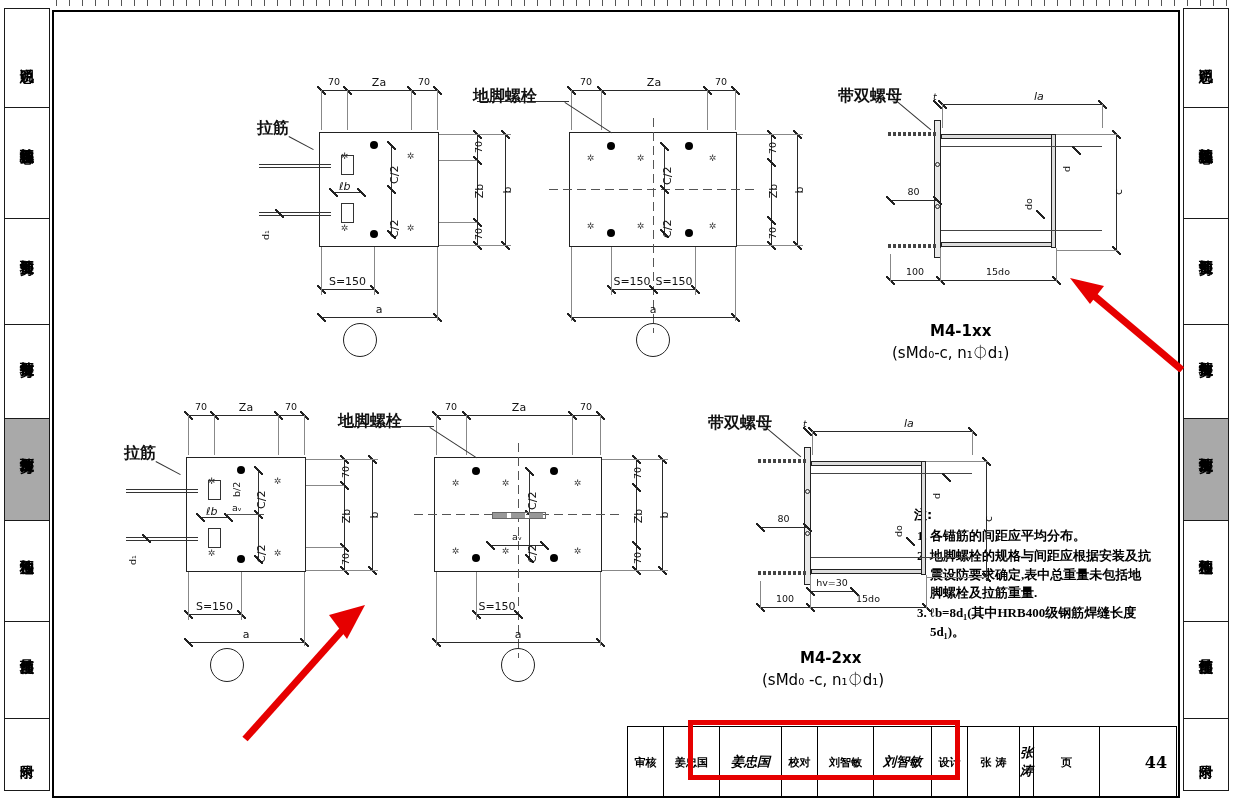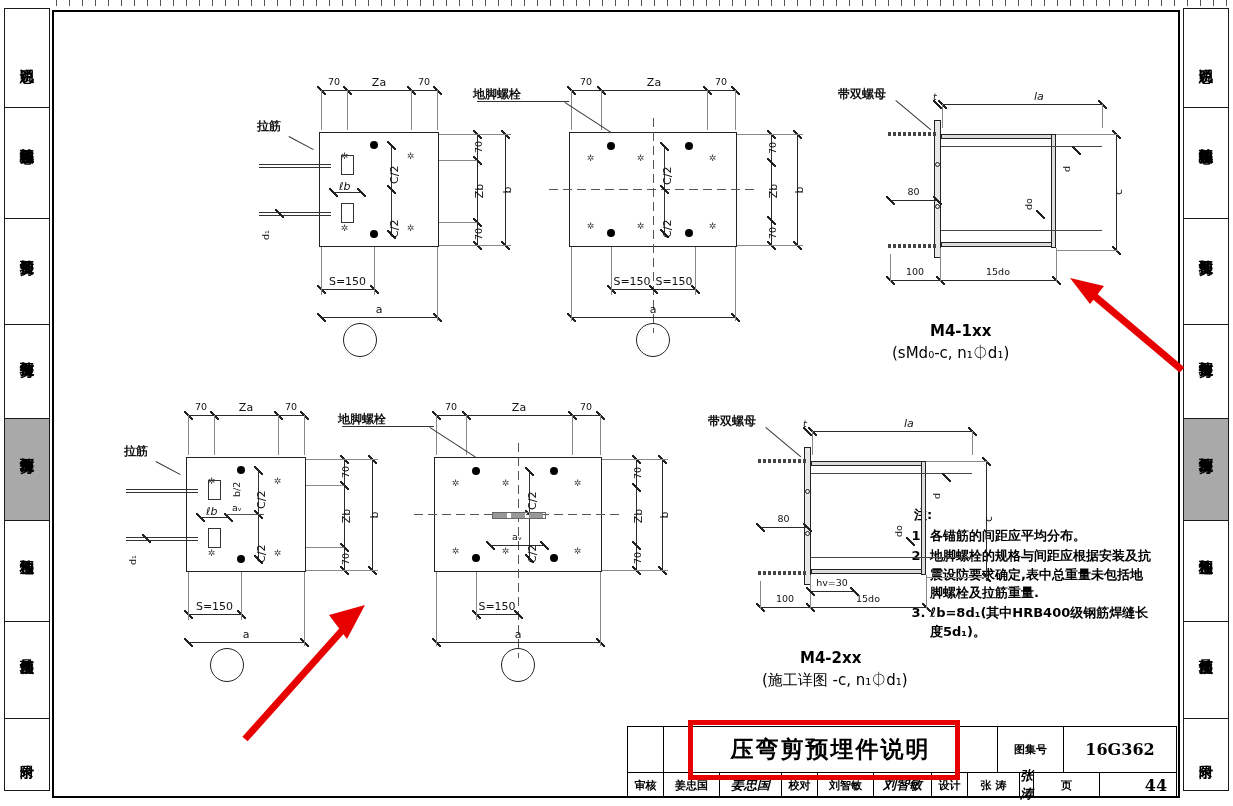--- a/index.html
+++ b/index.html
@@ -33,21 +33,21 @@
 
   
   .redbox{position:absolute;border:5px solid #e60000;background:#fff;
           display:flex;align-items:center;justify-content:center;}
   .redbox span{font-family:"DejaVu Sans",sans-serif;font-weight:700;color:#000;}
   .arrow{position:absolute;pointer-events:none;}
 
   
   .t{position:absolute;white-space:nowrap;font-family:"DejaVu Sans",sans-serif;
      font-size:11px;color:#111;line-height:1;}
-  .t.cn{font-weight:700;font-size:12px;text-align:right;}
+  .t.cn{font-weight:700;font-size:16px;text-align:right;}
   .t.sm{font-size:9.5px;}
   .t.it{font-style:italic;}
   .vt{position:absolute;white-space:nowrap;font-family:"DejaVu Sans",sans-serif;
       font-size:11px;color:#111;transform-origin:0 0;transform:rotate(-90deg);line-height:1;}
   .vt.sm{font-size:9.5px;}
   .ttl{position:absolute;white-space:nowrap;font-family:"DejaVu Sans",sans-serif;
        font-size:15px;color:#000;text-align:center;}
 
   
   .ln{position:absolute;background:#2a2a2a;}
@@ -56,21 +56,21 @@
   .rect{position:absolute;border:1.4px solid #222;box-sizing:border-box;}
   .circ{position:absolute;border:1.4px solid #222;border-radius:50%;box-sizing:border-box;}
   .dot{position:absolute;background:#000;border-radius:50%;}
   .star{position:absolute;font-size:9px;color:#444;line-height:1;}
 
   
   .notes{position:absolute;font-family:"DejaVu Sans",sans-serif;font-weight:700;
          font-size:13px;line-height:1.45;color:#000;}
   .notes .nhead{margin-bottom:2px;}
   .notes ol{margin:0;padding-left:16px;}
-  .notes li{margin-bottom:1px;}
+  .notes li{margin-bottom:1px;font-family:Liberation Serif, serif;}
 
   
   .tblock{position:absolute;left:626px;top:726px;width:550px;height:72px;
           box-sizing:border-box;border:1.6px solid #000;display:flex;flex-direction:column;}
   .trow{display:flex;flex:1;min-height:0;}
   .trow.r1{flex:0 0 45px;}
   .tcell{box-sizing:border-box;border-right:1.3px solid #000;display:flex;
          align-items:center;justify-content:center;
          font-family:"DejaVu Sans",sans-serif;font-weight:700;font-size:11px;color:#000;}
   .tcell:last-child{border-right:none;}
@@ -241,26 +241,20 @@
       <div class="notes" style="left:860px;top:494px;width:240px;">
         <div class="nhead">注:</div>
         <ol>
           <li>各锚筋的间距应平均分布。</li>
           <li>地脚螺栓的规格与间距应根据安装及抗震设防要求确定,表中总重量未包括地脚螺栓及拉筋重量.</li>
           <li>ℓb=8d₁(其中HRB400级钢筋焊缝长度5d₁)。</li>
         </ol>
       </div>
 
       <div class="tblock" style="left:573px;top:714px;">
-        <div class="trow r1">
-          <div class="tcell" style="flex:0 0 36px;"></div>
-          <div class="tcell tmain" style="flex:1;">压弯剪预埋件说明</div>
-          <div class="tcell" style="flex:0 0 66px;">图集号</div>
-          <div class="tcell tnum" style="flex:0 0 112px;">16G362</div>
-        </div>
         <div class="trow r2">
           <div class="tcell" style="flex:0 0 36px;">审核</div>
           <div class="tcell" style="flex:0 0 56px;">姜忠国</div>
           <div class="tcell sig" style="flex:0 0 62px;">姜忠国</div>
           <div class="tcell" style="flex:0 0 36px;">校对</div>
           <div class="tcell" style="flex:0 0 56px;">刘智敏</div>
           <div class="tcell sig" style="flex:0 0 58px;">刘智敏</div>
           <div class="tcell" style="flex:0 0 36px;">设计</div>
           <div class="tcell" style="flex:0 0 52px;">张 涛</div>
           <div class="tcell sig" style="flex:1;">张涛</div>
@@ -681,16 +675,16 @@
         <div style="position: absolute; left: 928px; top: 445px; width: 9px; height: 9px; background: linear-gradient(45deg, transparent 43%, rgb(34, 34, 34) 43%, rgb(34, 34, 34) 57%, transparent 57%);"></div>
         <div style="position: absolute; left: 928px; top: 561px; width: 9px; height: 9px; background: linear-gradient(45deg, transparent 43%, rgb(34, 34, 34) 43%, rgb(34, 34, 34) 57%, transparent 57%);"></div>
         <div class="vt " style="left: 929px; top: 507px; transform: rotate(-90deg) translateX(-50%);">c</div>
         <div class="ln hl" style="left: 872px; top: 449px; width: 62px; background: rgb(136, 136, 136);"></div>
         <div class="ln hl" style="left: 872px; top: 565px; width: 62px; background: rgb(136, 136, 136);"></div>
         <div class="vt sm it" style="left: 878px; top: 487px;">d</div>
         <div style="position: absolute; left: 888px; top: 461px; width: 9px; height: 9px; background: linear-gradient(45deg, transparent 43%, rgb(34, 34, 34) 43%, rgb(34, 34, 34) 57%, transparent 57%);"></div>
         <div class="vt sm it" style="left: 840px; top: 525px;">do</div>
         <div style="position: absolute; left: 852px; top: 525px; width: 9px; height: 9px; background: linear-gradient(45deg, transparent 43%, rgb(34, 34, 34) 43%, rgb(34, 34, 34) 57%, transparent 57%);"></div>
         <div class="ttl" style="left: 746px; top: 637px; font-weight: 700;">M4-2xx</div>
-        <div class="ttl" style="left: 708px; top: 659px;">(施工详图 -c, n₁⏀d₁)</div>
+        <div class="ttl" style="left: 708px; top: 659px;">(sMd₀ -c, n₁⏀d₁)</div>
       </div>
   </div>
 </div>
 
 </body></html>

